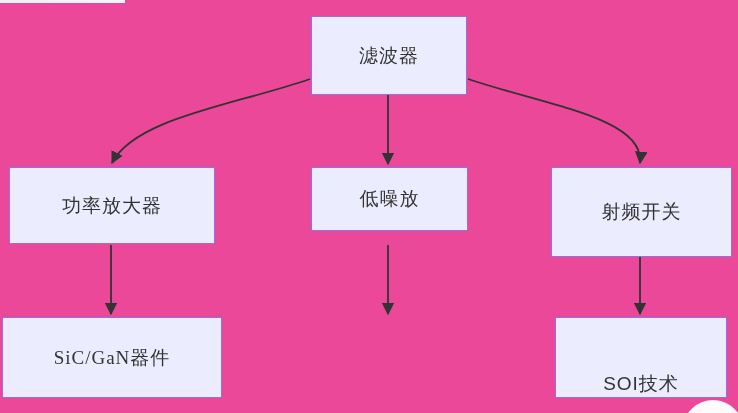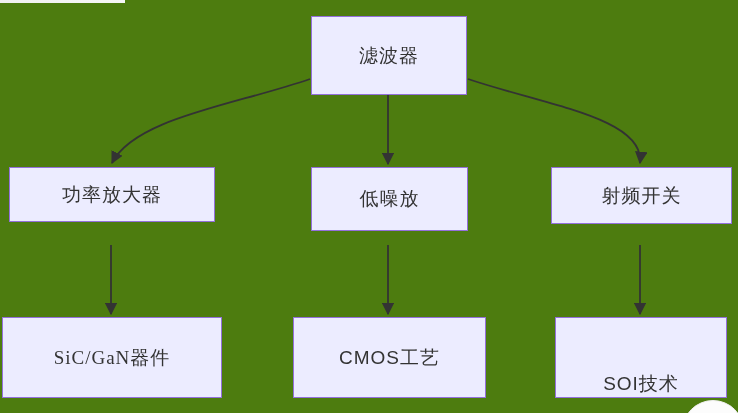--- a/index.html
+++ b/index.html
@@ -5,21 +5,21 @@
   html, body {
     margin: 0;
     padding: 0;
     background: #f8f8f8;
     font-family: "Liberation Sans", "DejaVu Sans", sans-serif;
   }
   .stage {
     position: relative;
     width: 738px;
     height: 413px;
-    background: #4d7c0f;
+    background: #ec4899;
     overflow: hidden;
   }
   .edges-layer {
     position: absolute;
     left: 0;
     top: 0;
     width: 738px;
     height: 413px;
     pointer-events: none;
   }
@@ -35,23 +35,23 @@
     border: 1px solid #9370DB;
     display: flex;
     align-items: center;
     justify-content: center;
     color: #333333;
     font-size: 19px;
     letter-spacing: 1px;
     white-space: nowrap;
   }
   .node-filter   { left: 311px; top: 16px;  width: 156px; height: 79px; }
-  .node-pa       { left: 9px;   top: 167px; width: 206px; height: 55px; }
+  .node-pa       { left: 9px;   top: 167px; width: 206px; height: 77px; }
   .node-lna      { left: 311px; top: 167px; width: 157px; height: 64px; }
-  .node-rfswitch { left: 551px; top: 167px; width: 181px; height: 57px; }
+  .node-rfswitch { left: 551px; top: 167px; width: 181px; height: 90px; }
   .node-sicgan   { left: 2px;   top: 317px; width: 220px; height: 81px; font-family: Liberation Serif, serif; }
   .node-cmos     { left: 293px; top: 317px; width: 193px; height: 81px; }
   .node-soi      { left: 555px; top: 317px; width: 172px; height: 81px; align-items: flex-end; }
   .watermark-circle {
     position: absolute;
     left: 682px;
     top: 400px;
     width: 60px;
     height: 60px;
     border-radius: 50%;
@@ -101,23 +101,20 @@
   </div>
 
   <div class="node node-rfswitch">
     <span>射频开关</span>
   </div>
 
   <div class="node node-sicgan">
     <span>SiC/GaN器件</span>
   </div>
 
-  <div class="node node-cmos">
-    <span>CMOS工艺</span>
-  </div>
 
   <div class="node node-soi">
     <span>SOI技术</span>
   </div>
 
   <div class="watermark-circle"></div>
 
 </div>
 
 </body></html>

